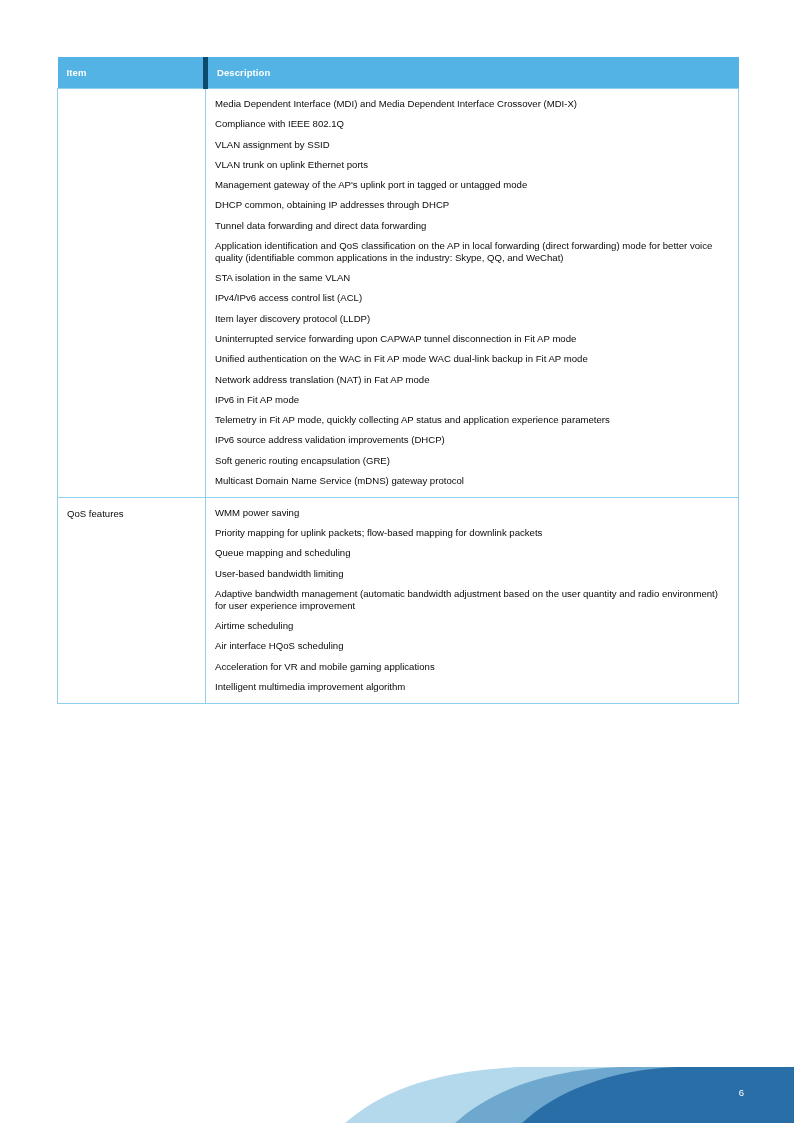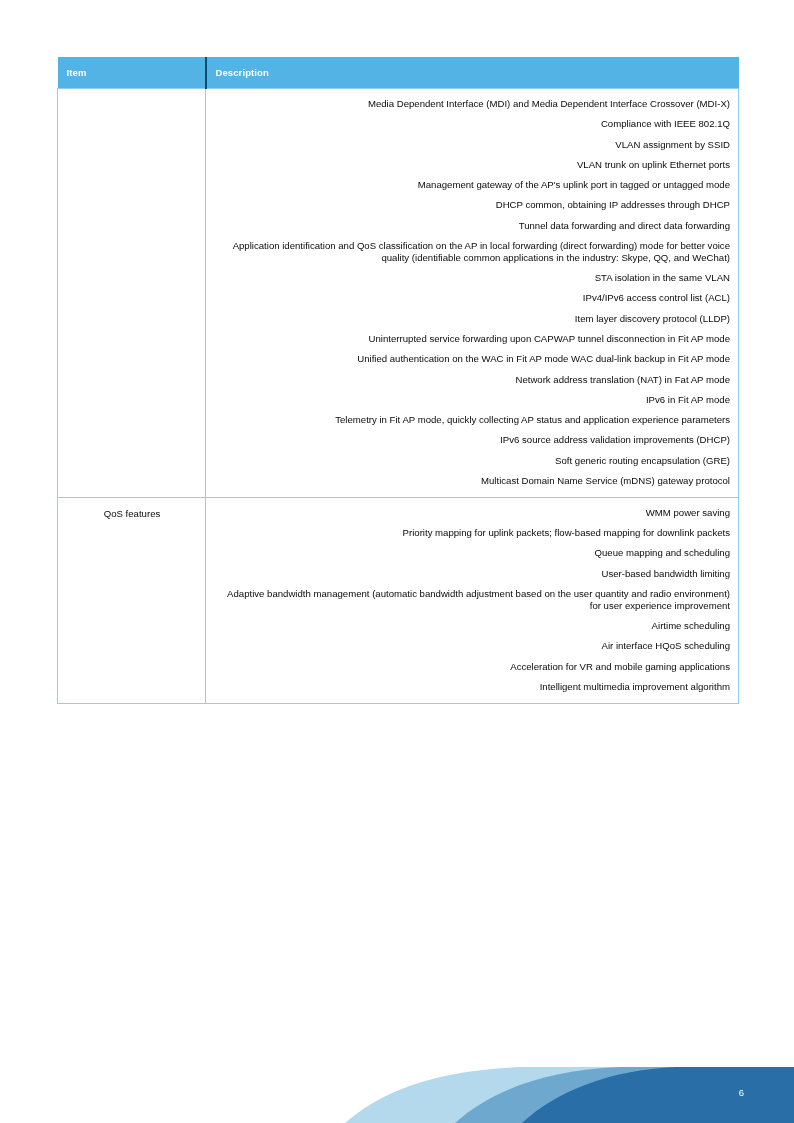--- a/index.html
+++ b/index.html
@@ -52,46 +52,44 @@
     border: 1px solid #8FD0EE;
     vertical-align: top;
     padding: 9px 8px 9px 9px;
     font-size: 9.6px;
     color: #0a0a0a;
     line-height: 1.18;
   }
 
   .spec-table td.cell-item {
     padding-left: 9px;
-    text-align: center;
   }
 
   .spec-table th.th-item {
-    border-right: 2px solid #0c4a6e;
+    border-right: 5px solid #0c4a6e;
   }
 
   .item-label {
     font-size: 9.6px;
     color: #0a0a0a;
     display: block;
     margin-top: 1px;
   }
 
   .desc-list {
     margin: 0;
     padding: 0;
     list-style: none;
   }
   .desc-list li {
     margin: 0 0 8.6px 0;
     padding: 0;
     font-size: 9.6px;
     line-height: 1.22;
     color: #0a0a0a;
-    text-align: right;
   }
   .desc-list li:last-child {
     margin-bottom: 1px;
   }
 
   
   .footer-wave {
     position: absolute;
     left: 0;
     bottom: 0;

